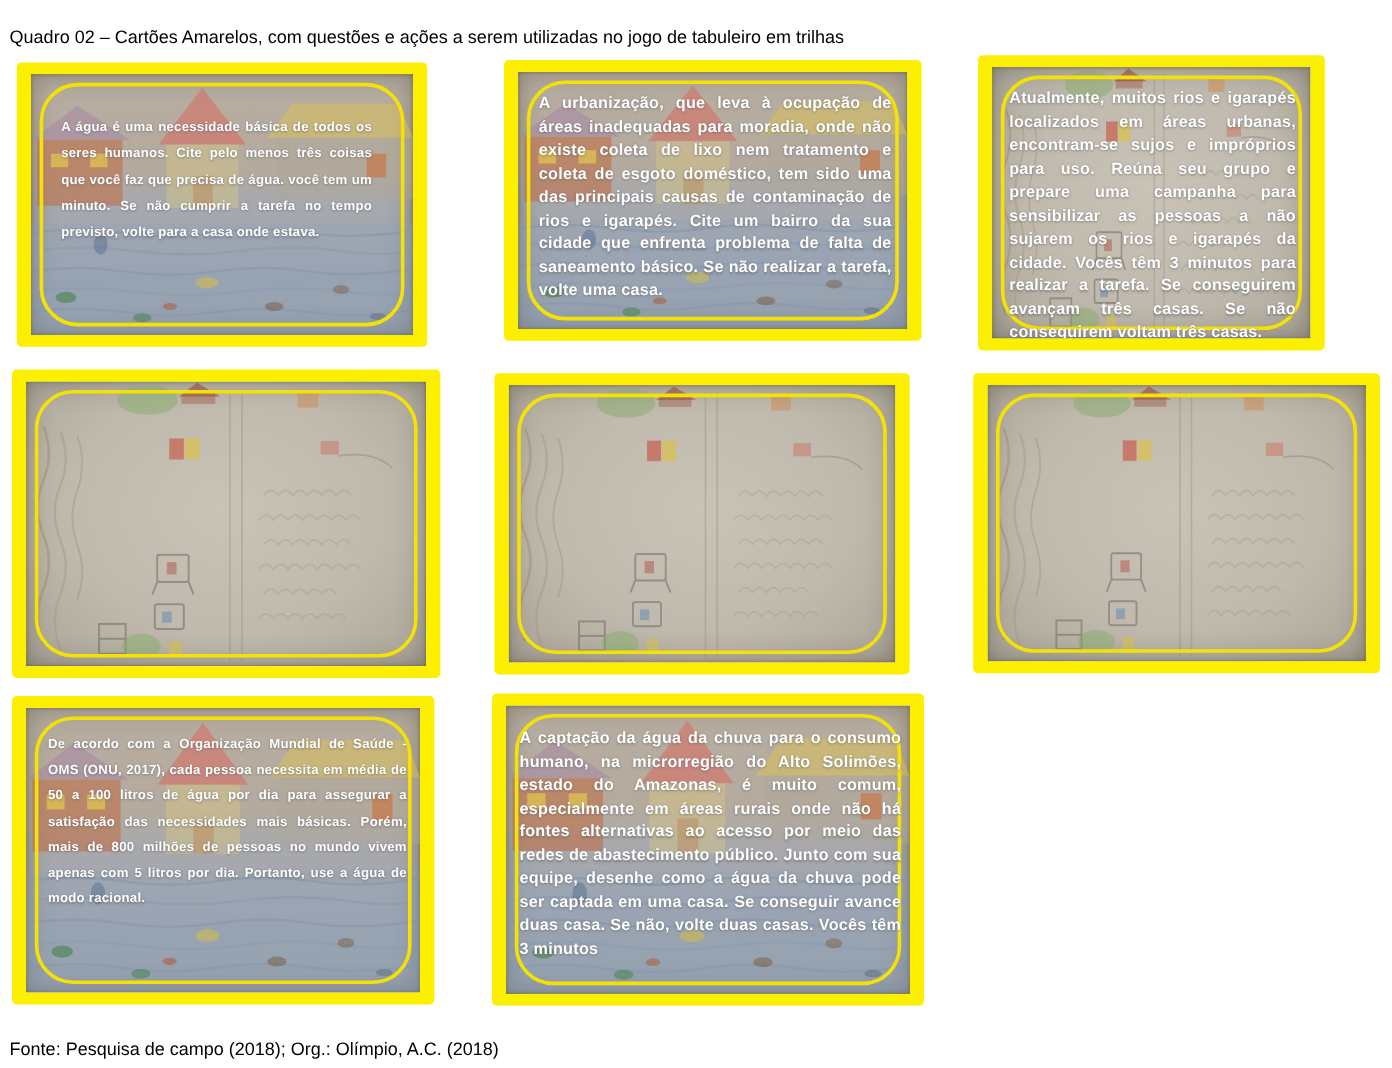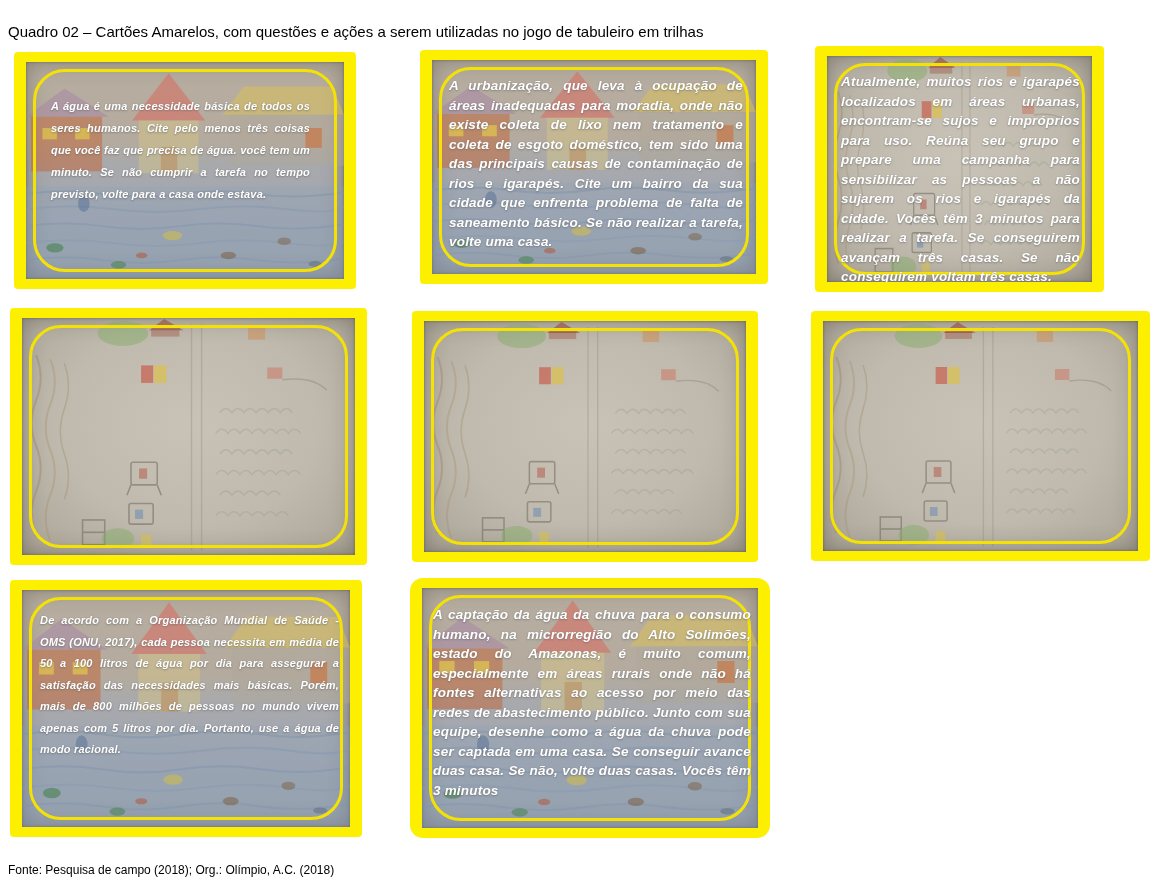--- a/index.html
+++ b/index.html
@@ -4,31 +4,30 @@
 <style>
   html,body{margin:0;padding:0;}
   body{
     width:1160px;height:890px;position:relative;background:#ffffff;
     font-family:"Liberation Sans","DejaVu Sans",sans-serif;color:#000;
     overflow:hidden;
   }
   
   .fig-title{position:absolute;left:8px;top:7px;font-size:15px;line-height:20px;}
   .fig-title b{font-weight:normal;margin-top:35px;}
-  .fig-source{position:absolute;left:8px;top:851px;font-size:12px;}
+  .fig-source{position:absolute;left:8px;top:851px;font-size:15px;}
 
   
   .card{
     position:absolute;margin:0;background:#fcf000;border-radius:4px;
     padding:10px 12px;box-sizing:border-box;
   }
   .photo{
     position:relative;width:100%;height:100%;overflow:hidden;
     box-shadow:inset 0 0 22px rgba(55,50,40,.38), inset 0 0 3px rgba(40,40,40,.45);
-    font-style:italic;
   }
   .photo.houses{
     background:linear-gradient(180deg,#b7aea1 0%,#b4ab9e 36%,#a8a9ad 48%,#9da5b1 78%,#9aa2ae 100%);
   }
   .photo.field{
     background:radial-gradient(ellipse at 50% 45%,#c9c3b7 0%,#c0baae 55%,#aaa497 100%);
   }
   .photo svg{position:absolute;inset:0;width:100%;height:100%;}
   .outline{
     position:absolute;inset:7px;border:3px solid #f4e204;border-radius:32px;
@@ -50,21 +49,21 @@
   .c3{left:815px;top:46px;width:289px;height:246px;}
   .c3 .txt{padding:16px 12px 0 14px;}
   .c4{left:10px;top:308px;width:357px;height:257px;}
   .c4 .txt{padding:64px 13px 0 21px;}
   .c5{left:412px;top:311px;width:346px;height:251px;}
   .c5 .txt{padding:34px 10px 0 15px;}
   .c6{left:811px;top:311px;width:339px;height:250px;}
   .c6 .txt{padding:30px 11px 0 15px;}
   .c7{left:10px;top:580px;width:352px;height:257px;}
   .c7 .txt{padding:20px 11px 0 18px;line-height:21.5px;}
-  .c8{left:410px;top:578px;width:360px;height:260px;border-radius:13px;}
+  .c8{left:410px;top:578px;width:360px;height:260px;}
   .c8 .txt{padding:17px 7px 0 11px;}
 </style>
 </head>
 <body>
 
 <p class="fig-title"><b>Quadro 02 –</b><span> Cartões Amarelos, com questões e ações a serem utilizadas no jogo de tabuleiro em trilhas</span></p>
 
 <figure class="card c1 big">
   <div class="photo houses">
 <svg viewBox="0 0 330 230" preserveAspectRatio="none" aria-hidden="true">

